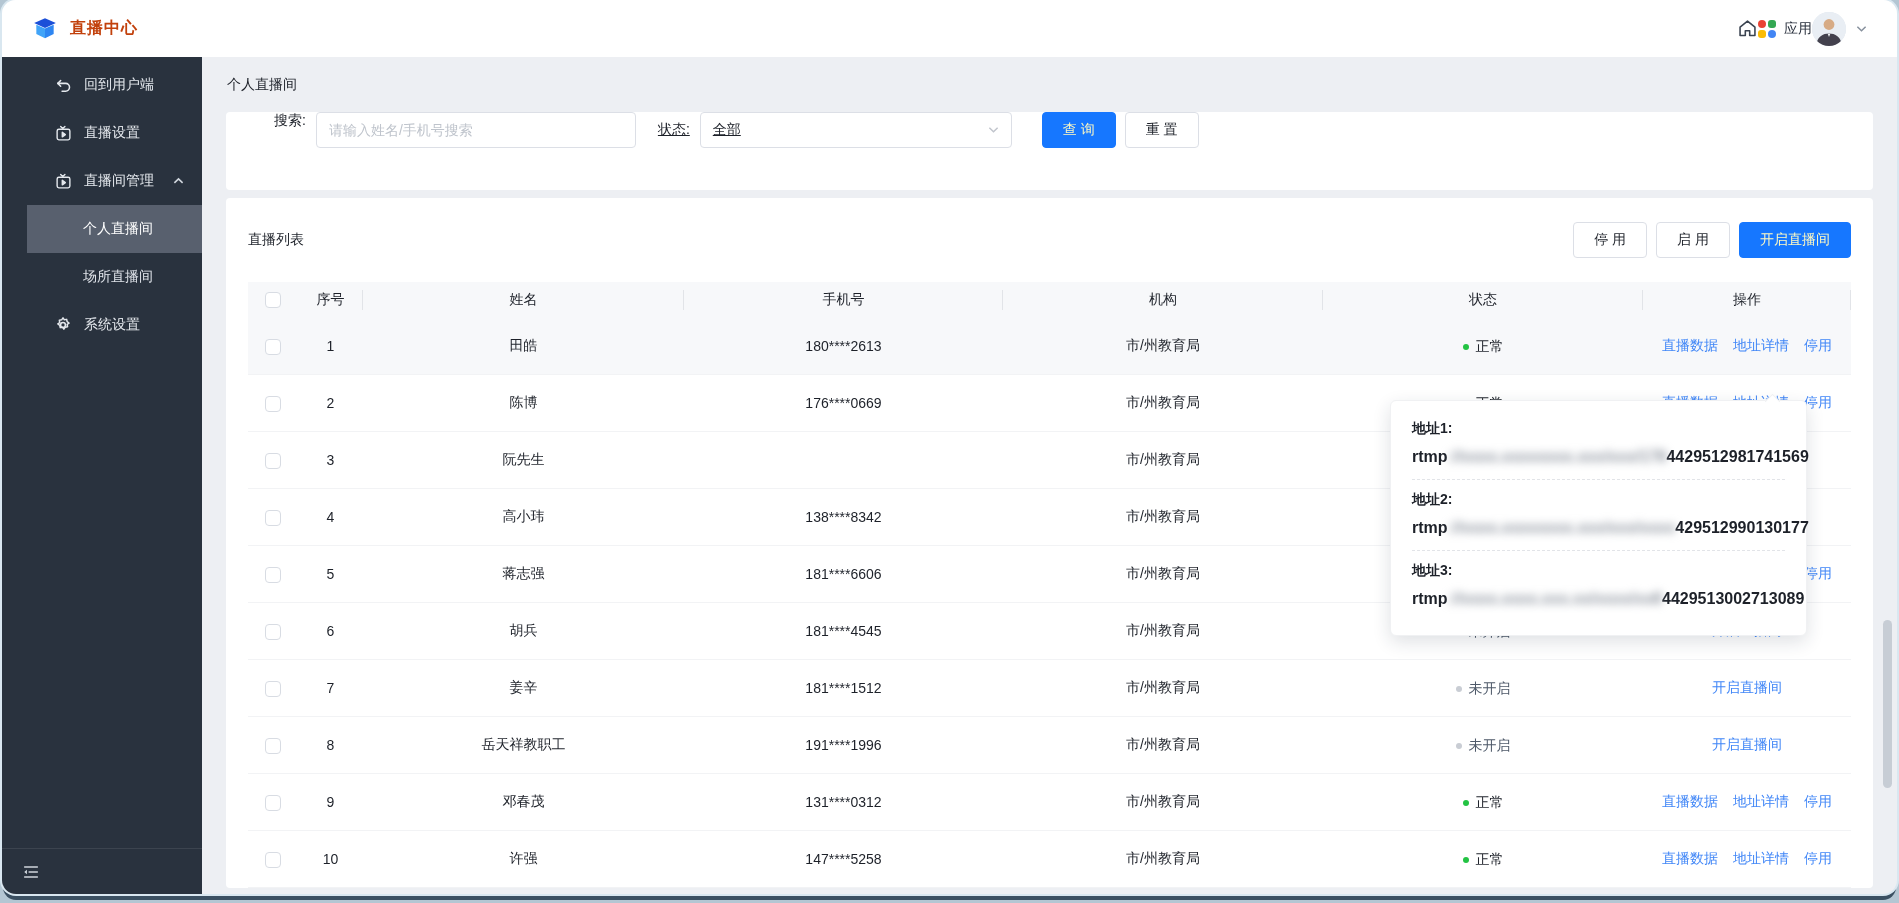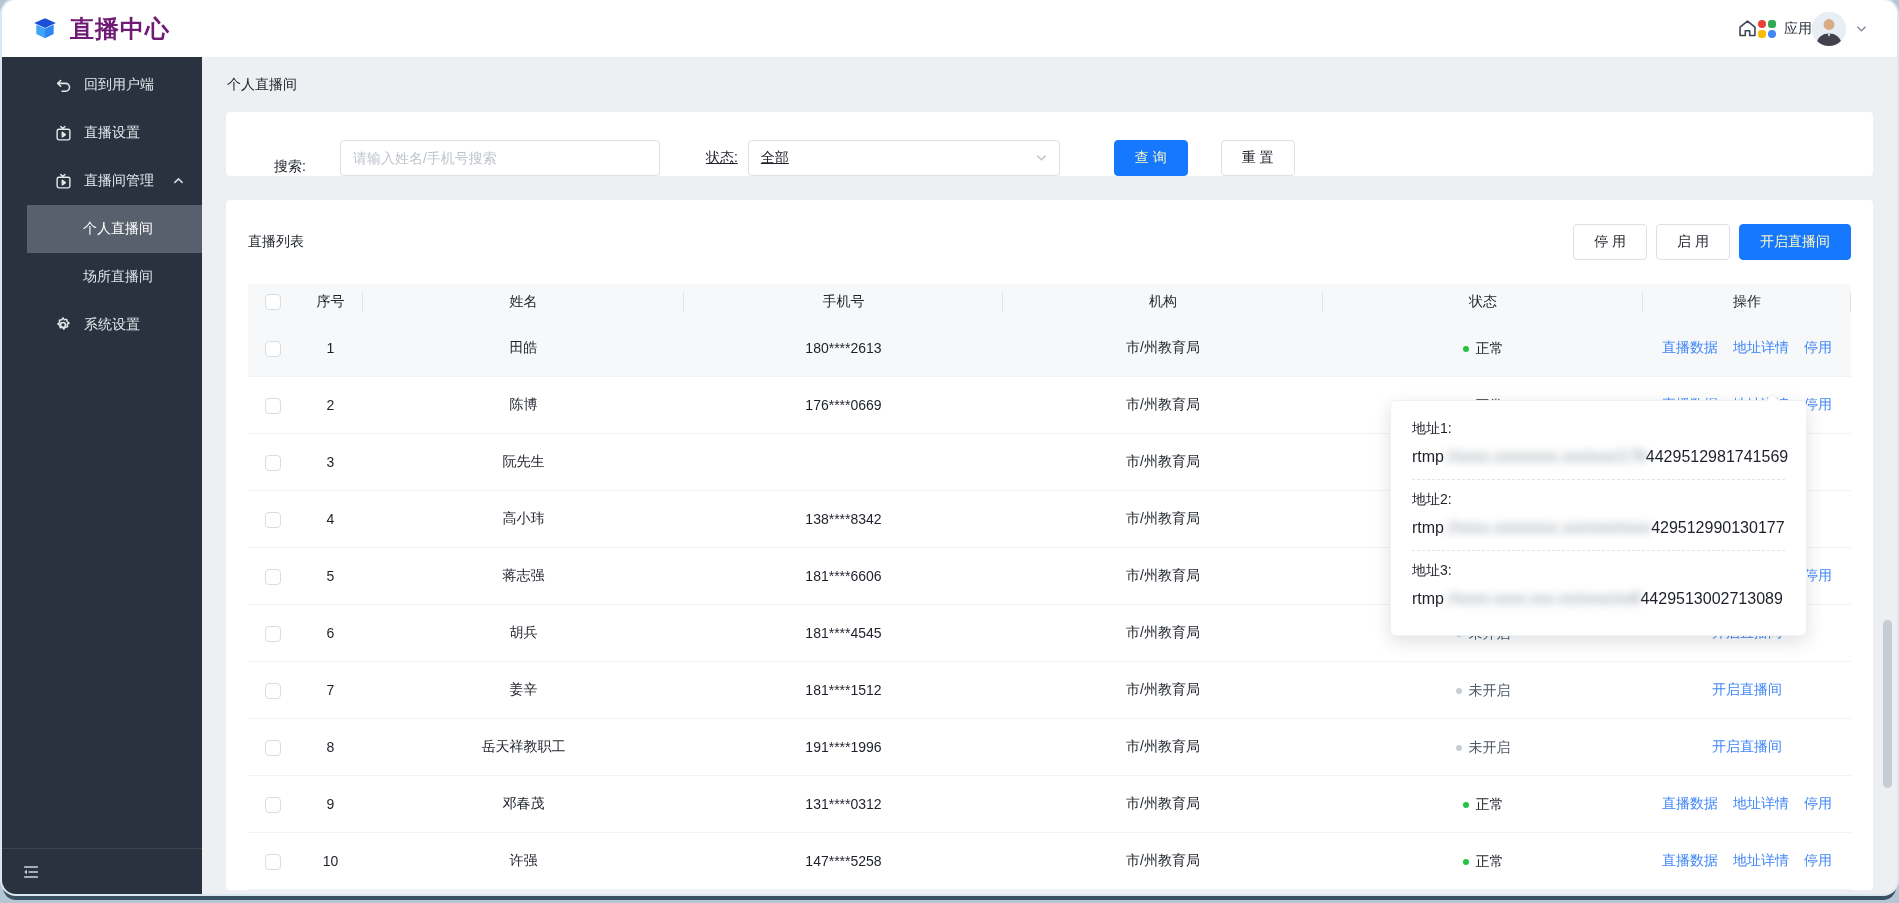--- a/index.html
+++ b/index.html
@@ -13,21 +13,21 @@
     position:relative; margin:0 2px; width:1895px; height:894px;
     background:#edeff3; border-radius:14px; overflow:hidden;
     box-shadow:0 0 0 2px #d9e7f0, 0 7px 0 -1px #3b5062;
   }
   
   .topbar{
     height:57px; background:#fff; display:flex; align-items:center;
     justify-content:space-between; padding:0 30px; position:relative; z-index:5;
   }
   .brand{ display:flex; align-items:center; gap:12px; }
-  .brand-title{ font-size:24px; font-weight:700; letter-spacing:1px; color:#701a75; }
+  .brand-title{ font-size:16px; font-weight:700; letter-spacing:1px; color:#c2410c; }
   .top-right{ display:flex; align-items:center; }
   .icon-btn{ display:flex; align-items:center; gap:8px; cursor:pointer; color:#272e3b; }
   .apps-grid{ display:grid; grid-template-columns:8px 8px; grid-template-rows:8px 8px; gap:2px; }
   .apps-grid i{ border-radius:3px; }
   .apps-grid i:nth-child(1){ background:#ea4335; border-radius:50%; }
   .apps-grid i:nth-child(2){ background:#34a853; }
   .apps-grid i:nth-child(3){ background:#fbbc05; }
   .apps-grid i:nth-child(4){ background:#4285f4; border-radius:50%; }
   .avatar-wrap{ display:flex; align-items:center; gap:10px; cursor:pointer; }
   .avatar{ width:34px; height:34px; border-radius:50%; overflow:hidden; background:#dfe6ee; }
@@ -47,21 +47,21 @@
   .nav-sub.selected{ background:#58606e; color:#fff; }
   .sidebar-collapse{
     position:absolute; left:0; right:0; bottom:0; height:46px;
     border-top:1px solid rgba(255,255,255,.09);
     display:flex; align-items:center; padding-left:20px; cursor:pointer;
   }
   .main{ flex:1; position:relative; overflow:hidden; }
   .page-title{ height:55px; display:flex; align-items:center; padding-left:25px; color:#1d2129; }
   .card{ background:#fff; border-radius:4px; margin:0 24px; }
   
-  .filter-card{ height:64px; display:flex; align-items:flex-end; padding-left:48px;gap:24px; }
+  .filter-card{ height:78px; display:flex; align-items:flex-start; padding-left:48px; }
   .f-label{ margin-right:10px; color:#1d2129; }
   .text-input{
     width:320px; height:36px; border:1px solid #dcdfe6; border-radius:4px;
     padding:0 12px; font-size:14px; color:#1d2129; outline:none; background:#fff;
     font-family:inherit;
   }
   .text-input::placeholder{ color:#bfc4cc; }
   .select{
     width:312px; height:36px; border:1px solid #dcdfe6; border-radius:4px;
     display:flex; align-items:center; justify-content:space-between;
@@ -69,21 +69,21 @@
   }
   .status-group{ display:flex; align-items:center; margin-left:22px;text-decoration:underline; }
   .btn{
     height:36px; padding:0 20px; border-radius:4px; border:1px solid #dcdfe6;
     background:#fff; color:#1d2129; font-size:14px; cursor:pointer;
     display:inline-flex; align-items:center; justify-content:center; font-family:inherit;
   }
   .btn-primary{ background:#1677ff; border-color:#1677ff; color:#fef9c3; }
   .btn + .btn{ margin-left:9px; }
   
-  .table-card{ margin-top:24px; height:690px; padding:0 22px; }
+  .table-card{ margin-top:8px; height:690px; padding:0 22px; }
   .list-header{ height:84px; display:flex; align-items:center; justify-content:space-between; }
   .list-title{ color:#1d2129; }
   .list-actions{ display:flex; align-items:center; }
   
   .grid-row{
     display:grid; grid-template-columns:50px 65px 321px 319px 320px 320px 1fr;
     align-items:center;
   }
   .thead{ height:36px; background:#f7f8fa; color:#1d2129; }
   .th{ text-align:center; position:relative; height:100%; display:flex; align-items:center; justify-content:center; }
@@ -105,21 +105,21 @@
   
   .popup{
     position:absolute; left:1388px; top:400px; width:417px; z-index:20;
     background:#fff; border-radius:6px; border:1px solid #f0f1f3;
     box-shadow:0 6px 18px rgba(31,45,61,.14); padding:8px 21px 14px;
   }
   .popup::before{
     content:""; position:absolute; top:-5px; left:376px; width:10px; height:10px;
     background:#fff; transform:rotate(45deg); border-left:1px solid #f0f1f3; border-top:1px solid #f0f1f3;
   }
-  .popup-item{ padding:11px 0 13px; }
+  .popup-item{ padding:11px 0 13px;font-weight:bold; }
   .popup-item + .popup-item{ border-top:1px dashed #e2e4e8; }
   .popup-label{ color:#1d2129; margin-bottom:10px; }
   .popup-url{ font-size:16px; color:#1d2129; white-space:nowrap; }
   .blur{ filter:blur(4px); color:#8c939e; }
   
   .scroll-thumb{
     position:absolute; right:5px; top:620px; width:9px; height:168px;
     background:#c7cdd5; border-radius:5px; z-index:30; cursor:pointer;
   }
   svg{ display:block; }

